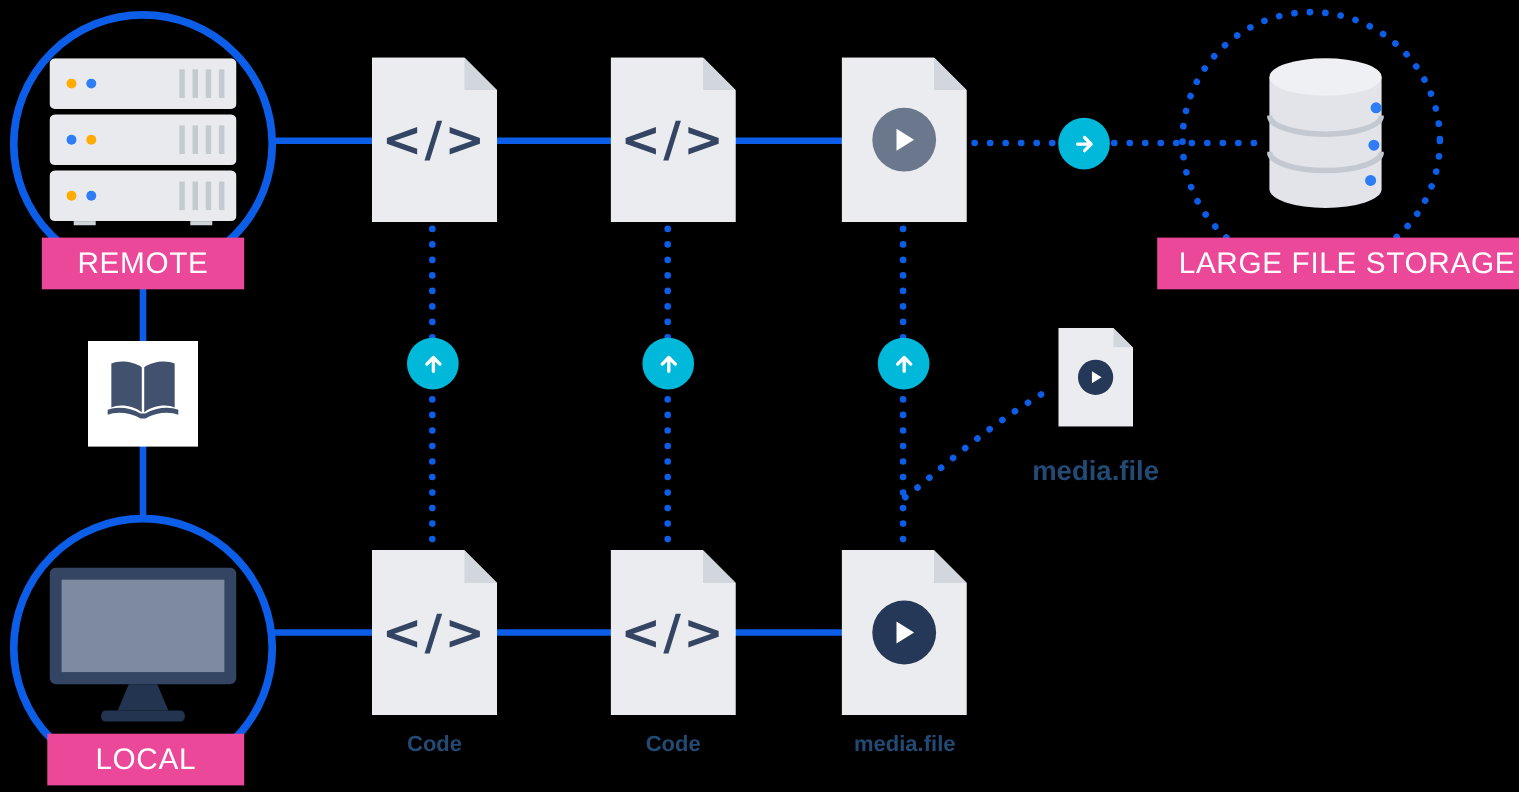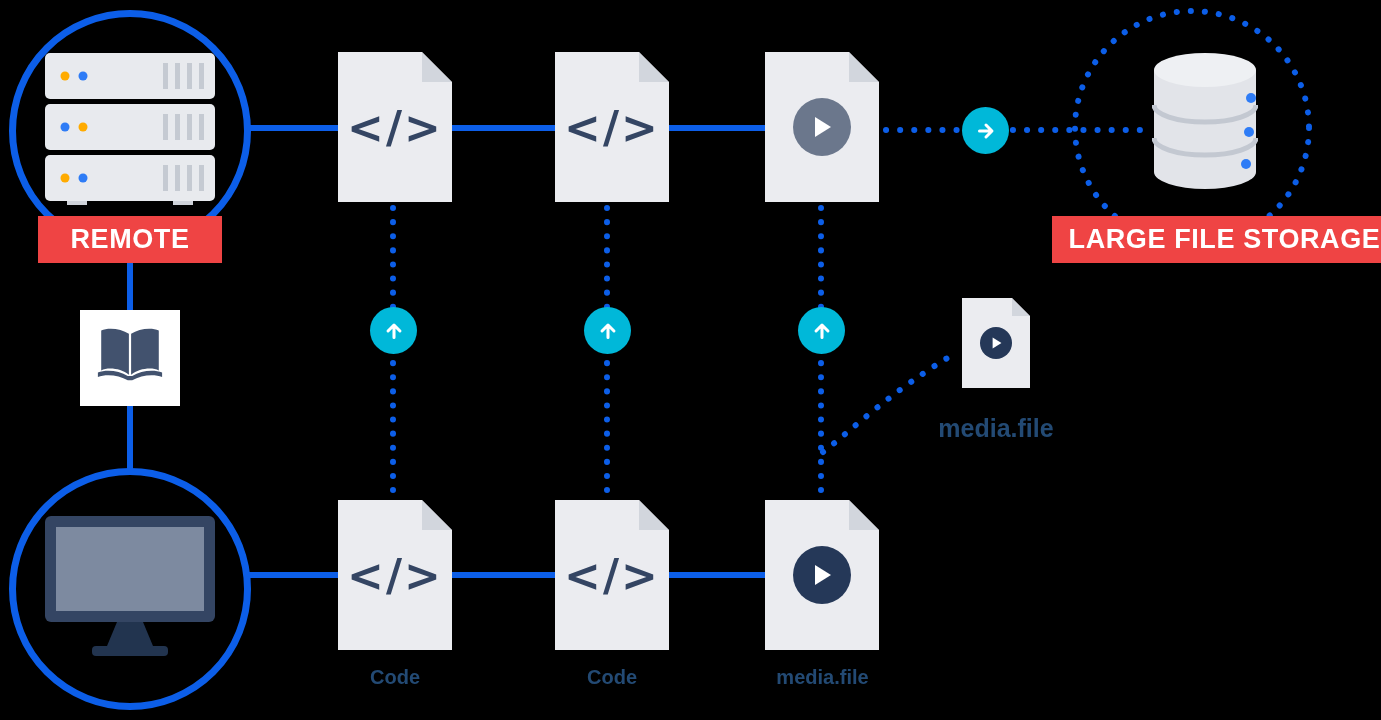--- a/index.html
+++ b/index.html
@@ -20,22 +20,22 @@
     position: absolute; width: 242px; height: 242px; box-sizing: border-box;
     border: 7px solid #0c5ee8; border-radius: 50%;
     background: #000; z-index: 1;
     display: flex; align-items: center; justify-content: center;
   }
   .node-remote { left: 9px;  top: 10px; }
   .node-local  { left: 9px;  top: 468px; }
 
   .badge {
     position: absolute; z-index: 3;
-    background: #ef4444; color: #ffffff;
-    font-weight: 700; font-size: 27px; letter-spacing: 0.6px;
+    background: #ec4899; color: #ffffff;
+    font-weight: 400; font-size: 27px; letter-spacing: 0.6px;
     display: flex; align-items: center; justify-content: center;
   }
   .badge-remote  { left: 38px;   top: 216px; width: 184px; height: 47px; }
   .badge-local   { left: 43px;   top: 667px; width: 179px; height: 47px; }
   .badge-storage { left: 1052px; top: 216px; width: 345px; height: 47px; }
 
   .book-tile {
     position: absolute; left: 80px; top: 310px; width: 100px; height: 96px;
     background: #ffffff; z-index: 2;
     display: flex; align-items: center; justify-content: center;
@@ -173,20 +173,23 @@
   <div class="node-circle node-local">
     <span>
       <svg width="170" height="142" viewBox="0 0 170 142">
         <rect x="0" y="0" width="170" height="106" rx="6" fill="#344563"></rect>
         <rect x="11" y="11" width="148" height="84" fill="#7d8aa0"></rect>
         <path d="M72 106 L98 106 L108 130 L62 130 Z" fill="#22344f"></path>
         <rect x="47" y="130" width="76" height="10" rx="4" fill="#22344f"></rect>
       </svg>
     </span>
   </div>
+  <div class="badge badge-local">
+    <span>LOCAL</span>
+  </div>
 
   <div class="file file-t1">
     <span class="fold"></span>
     <span class="code-glyph">&lt;/&gt;</span>
   </div>
   <div class="file file-t2">
     <span class="fold"></span>
     <span class="code-glyph">&lt;/&gt;</span>
   </div>
   <div class="file file-t3">

